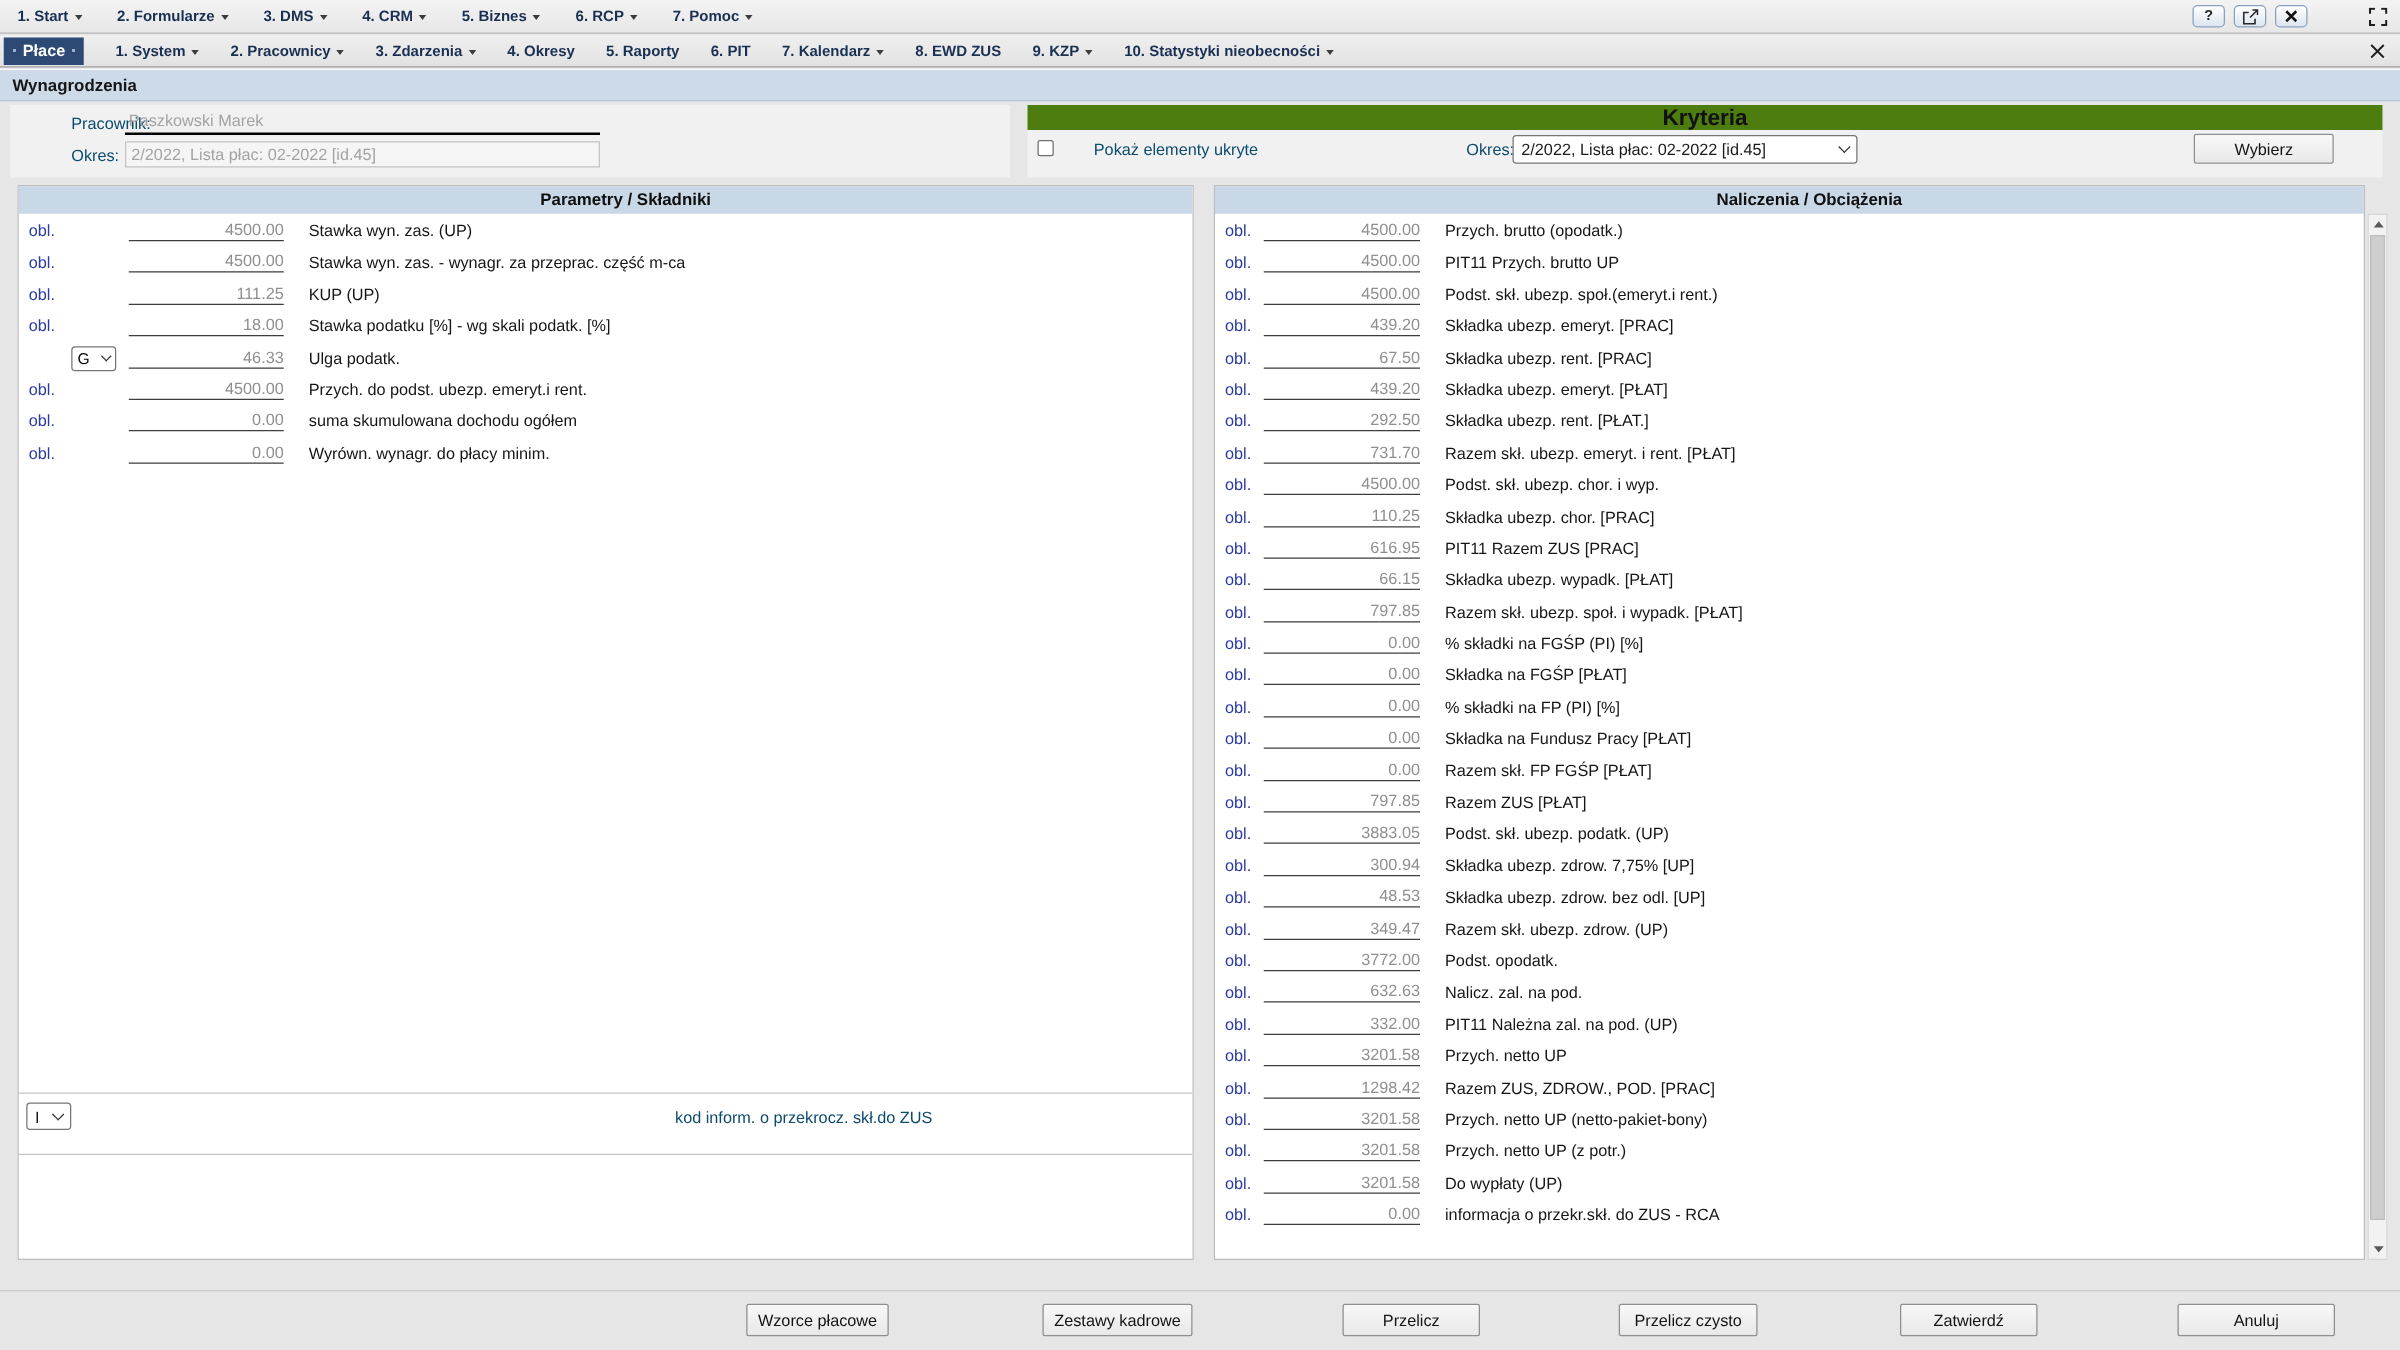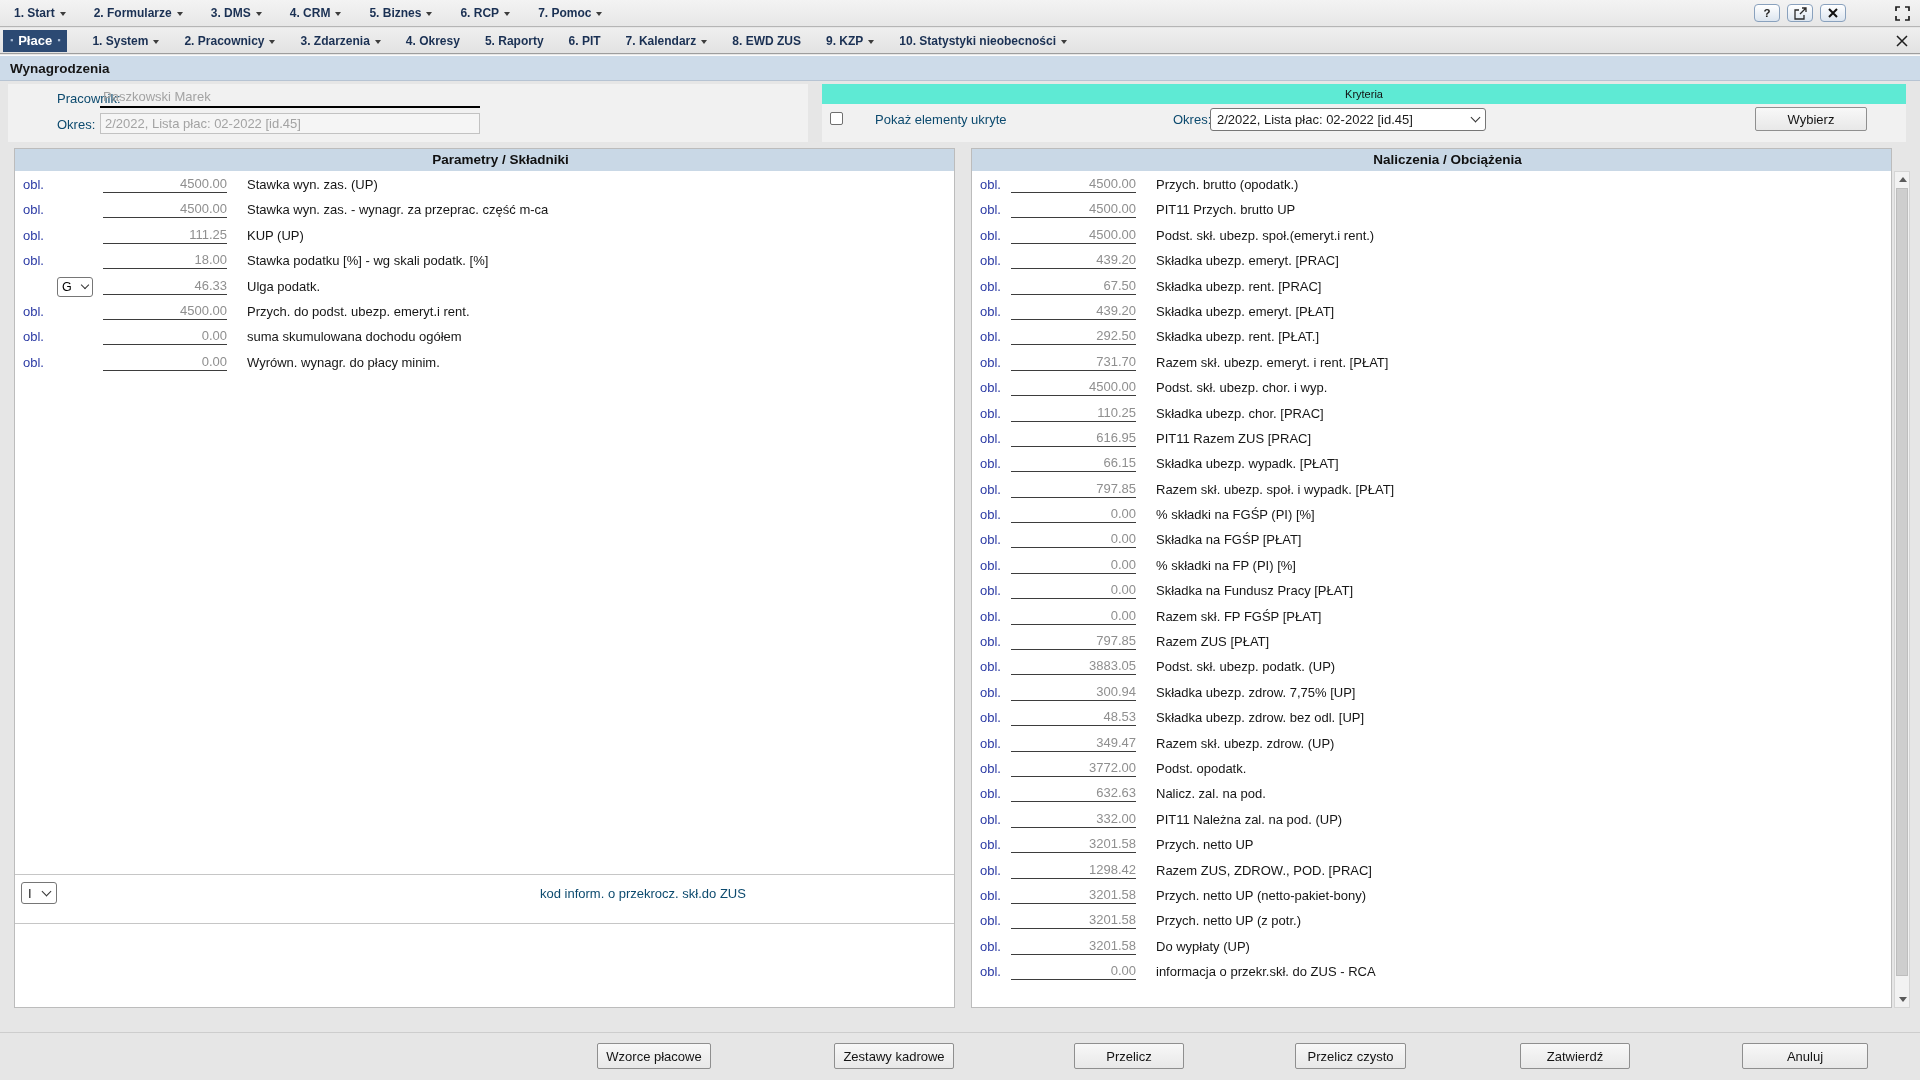--- a/index.html
+++ b/index.html
@@ -29,21 +29,21 @@
   .title-btns{position:absolute;right:74px;top:4px;display:flex;gap:7px;}
   .tbtn{width:26px;height:18px;border:1px solid #89a1bd;border-radius:4px;background:linear-gradient(#ffffff,#dce5ef);
         display:flex;align-items:center;justify-content:center;font-size:11.5px;font-weight:bold;color:#222;}
 
   
   .emp-panel{position:absolute;left:8px;top:84px;width:800px;height:58px;background:#f1f1f1;}
   .field-label{position:absolute;font-size:13px;color:#0c4a6e;margin-left:27px;}
   .ghost-line{position:absolute;font-size:13px;color:#a3a3a3;border-bottom:2px solid #000000;padding:0 3px 2px 3px;}
   .ghost-box{position:absolute;font-size:13px;color:#a3a3a3;border:1px solid #c2c2c2;background:#f5f5f5;padding:2px 4px;}
   .kry-panel{position:absolute;left:822px;top:84px;width:1084px;height:58px;background:#f1f1f1;}
-  .kry-head{height:20px;background:#5eead4;text-align:center;font-weight:normal;font-size:11px;color:#111;line-height:20px;}
+  .kry-head{height:20px;background:#4d7c0f;text-align:center;font-weight:bold;font-size:18px;color:#111;line-height:20px;}
   .cb{position:absolute;width:13px;height:13px;background:#fff;border:1px solid #6f6f6f;border-radius:2px;}
   .sel{position:absolute;background:#fff;border:1px solid #767676;border-radius:3px;display:flex;align-items:center;
        justify-content:space-between;font-size:13px;color:#1a1a1a;padding:0 6px;}
   .sel-chev{width:7px;height:7px;border-right:1.6px solid #333;border-bottom:1.6px solid #333;transform:rotate(45deg);margin-top:-4px;flex:none;margin-left:6px;}
   .btn{border:1px solid #8f8f8f;border-radius:2px;background:linear-gradient(#f8f8f8,#e8e8e8);
        font-size:13px;color:#141414;display:flex;align-items:center;justify-content:center;}
 
   
   .panel{position:absolute;top:148px;background:#fff;border:1px solid #bcbcbc;}
   .panel-left{left:14px;width:941px;height:860px;}

